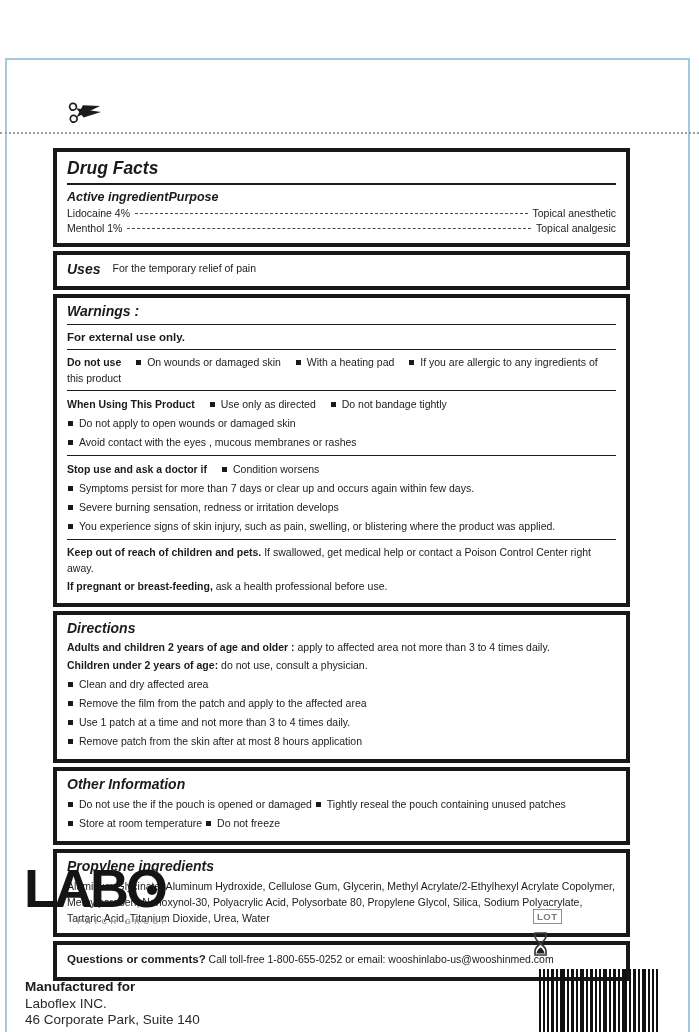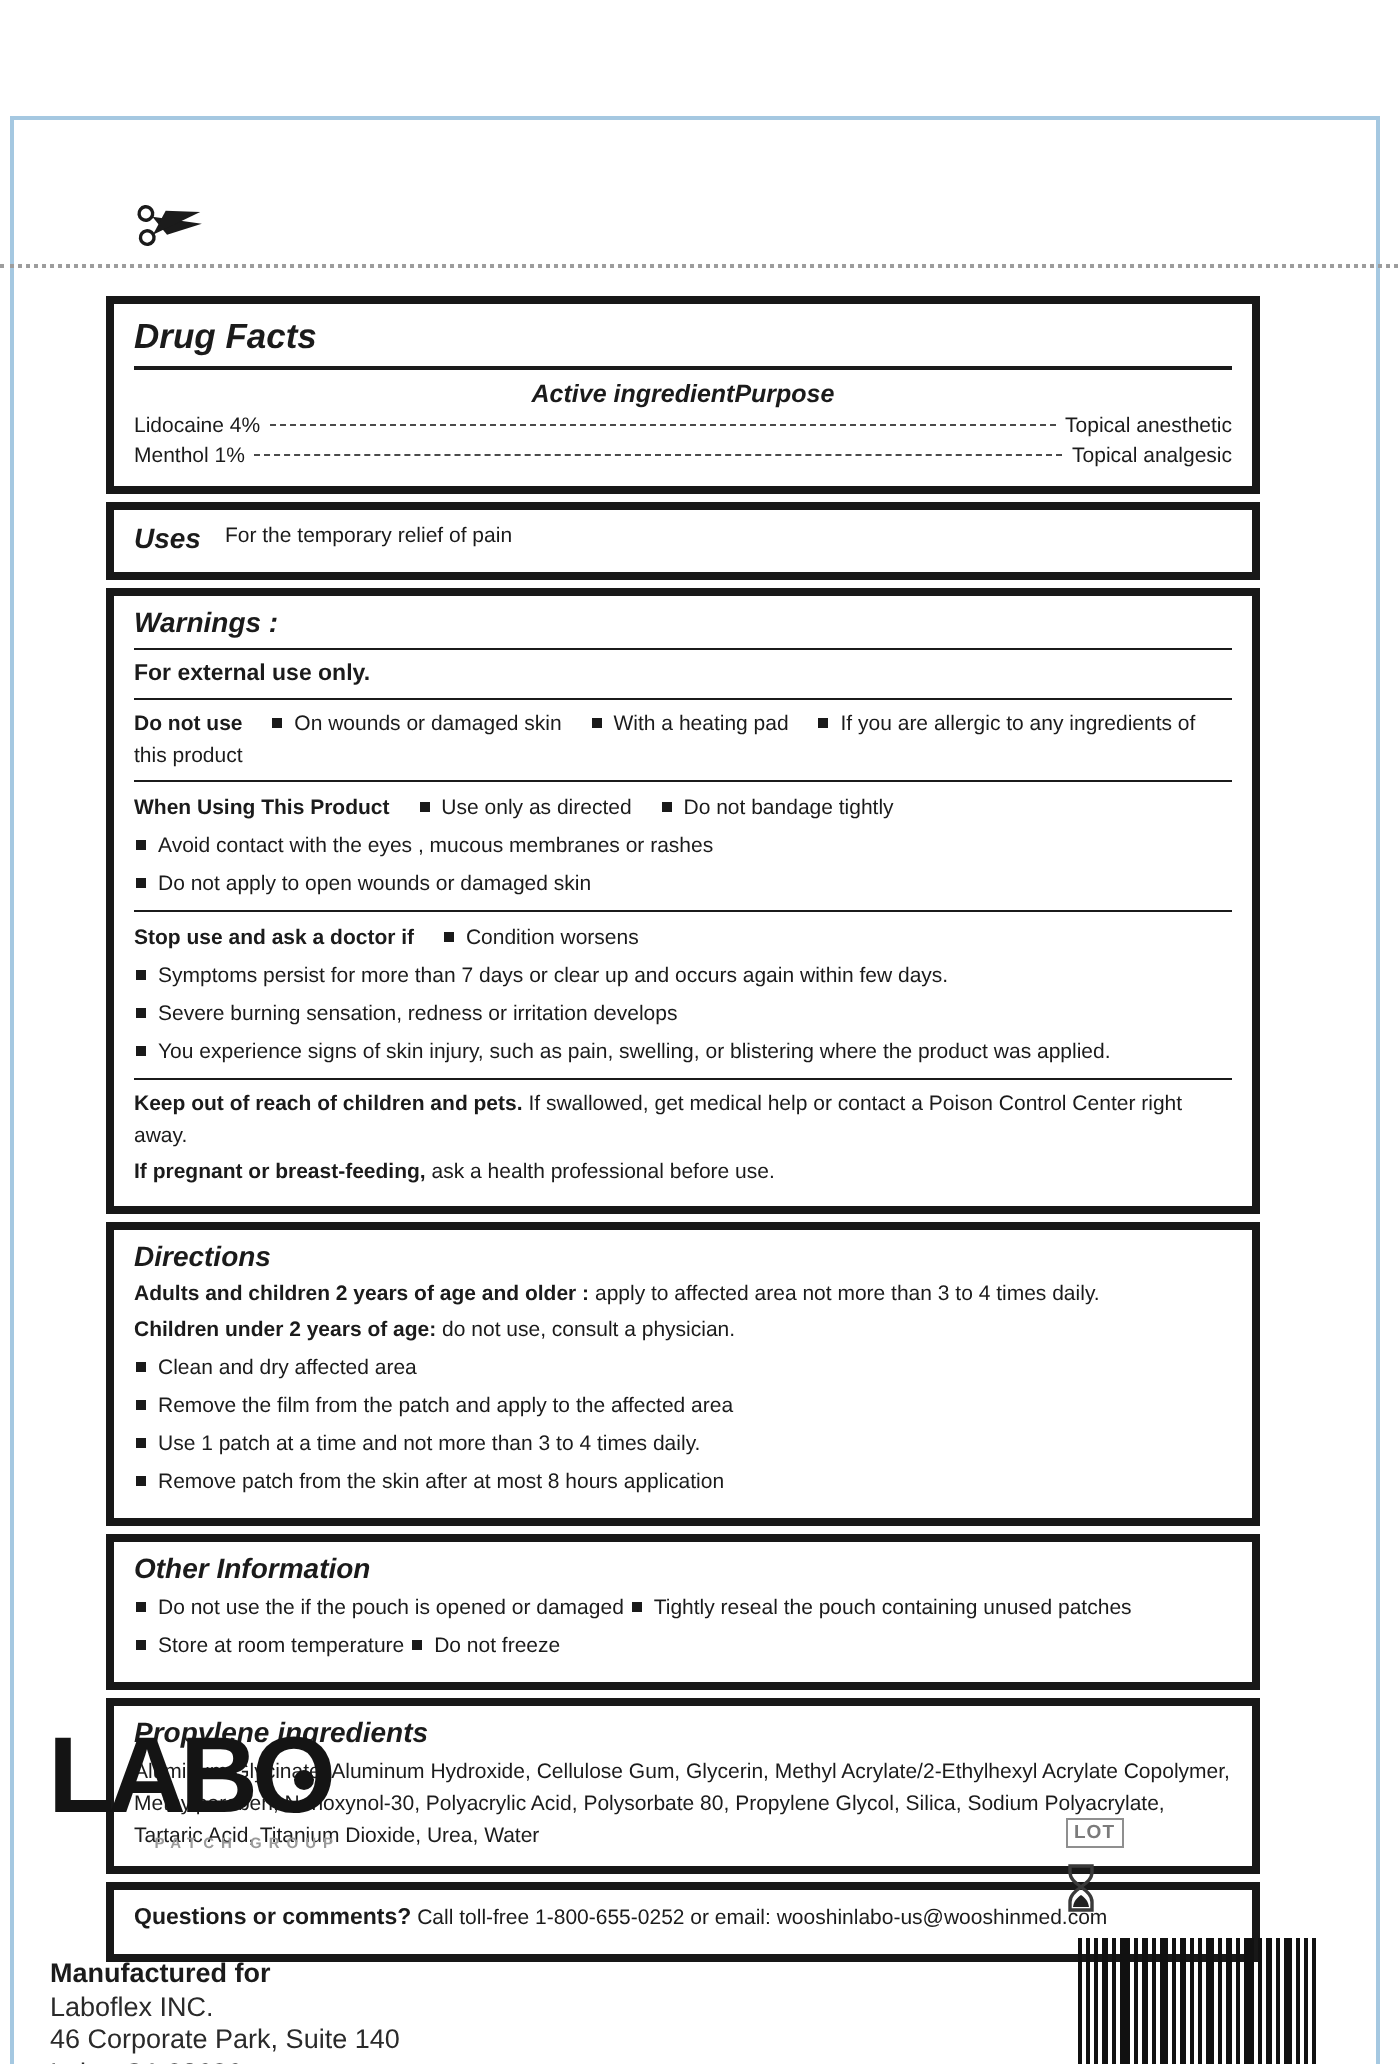--- a/index.html
+++ b/index.html
@@ -8,21 +8,21 @@
   .blue-frame{position:absolute;left:5px;top:13px;right:9px;bottom:8px;border:2px solid #a5c8e1;}
   .cut-line{position:absolute;left:0;right:0;top:87px;border-top:2px dotted #9d9d9d;}
   .scissors{position:absolute;left:68px;top:52px;transform:rotate(-8deg);}
 
   
   .panel{position:absolute;left:53px;top:103px;width:577px;}
   .box{border:4px solid #181818;background:#fff;margin-bottom:4px;padding:4px 10px 7px;box-sizing:border-box;}
   .h-drug{font-size:17.5px;font-style:italic;font-weight:bold;padding:2px 0 3px;}
   .rule{border-top:2px solid #1b1b1b;margin:1px 0 2px;}
   .rule-thin{border-top:1.2px solid #1b1b1b;margin:4px 0;}
-  .ai-head{display:flex;justify-content:center;font-style:italic;font-weight:bold;font-size:12.5px;padding:3px 0 2px;}
+  .ai-head{display:flex;justify-content:flex-start;font-style:italic;font-weight:bold;font-size:12.5px;padding:3px 0 2px;}
   .ai-row{display:flex;align-items:baseline;font-size:10.5px;line-height:15px;}
   .ai-row .leader{flex:1;border-bottom:1px dashed #4a4a4a;margin:0 5px;transform:translateY(-3px);}
   .sec-h{font-size:14px;font-style:italic;font-weight:bold;line-height:18px;}
   .txt{font-size:10.5px;line-height:16px;}
   .b{font-weight:bold;}
   .line{font-size:10.5px;line-height:16px;margin:2px 0;}
   .bullet{display:inline-block;width:5px;height:5px;background:#1a1a1a;margin:0 6px 1px 12px;}
   .li{font-size:10.5px;line-height:16px;margin:3px 0;}
   .li .bullet{margin-left:1px;}
   .uses-row{display:flex;align-items:flex-start;gap:12px;padding:1px 0;}
@@ -102,22 +102,22 @@
         <span class="bullet"></span><span>If you are allergic to any ingredients of this product</span>
       </div>
       <div class="rule-thin"></div>
 
       <div class="grp">
         <div class="line">
           <span class="b">When Using This Product</span>
           <span class="bullet"></span><span>Use only as directed</span>
           <span class="bullet"></span><span>Do not bandage tightly</span>
         </div>
+        <div class="li"><span class="bullet"></span><span>Do not apply to open wounds or damaged skin</span></div>
         <div class="li"><span class="bullet"></span><span>Avoid contact with the eyes , mucous membranes or rashes</span></div>
-        <div class="li"><span class="bullet"></span><span>Do not apply to open wounds or damaged skin</span></div>
       </div>
       <div class="rule-thin"></div>
 
       <div class="grp">
         <div class="line">
           <span class="b">Stop use and ask a doctor if</span>
           <span class="bullet"></span><span>Condition worsens</span>
         </div>
         <div class="li"><span class="bullet"></span><span>Symptoms persist for more than 7 days or clear up and occurs again within few days.</span></div>
         <div class="li"><span class="bullet"></span><span>Severe burning sensation, redness or irritation develops</span></div>

